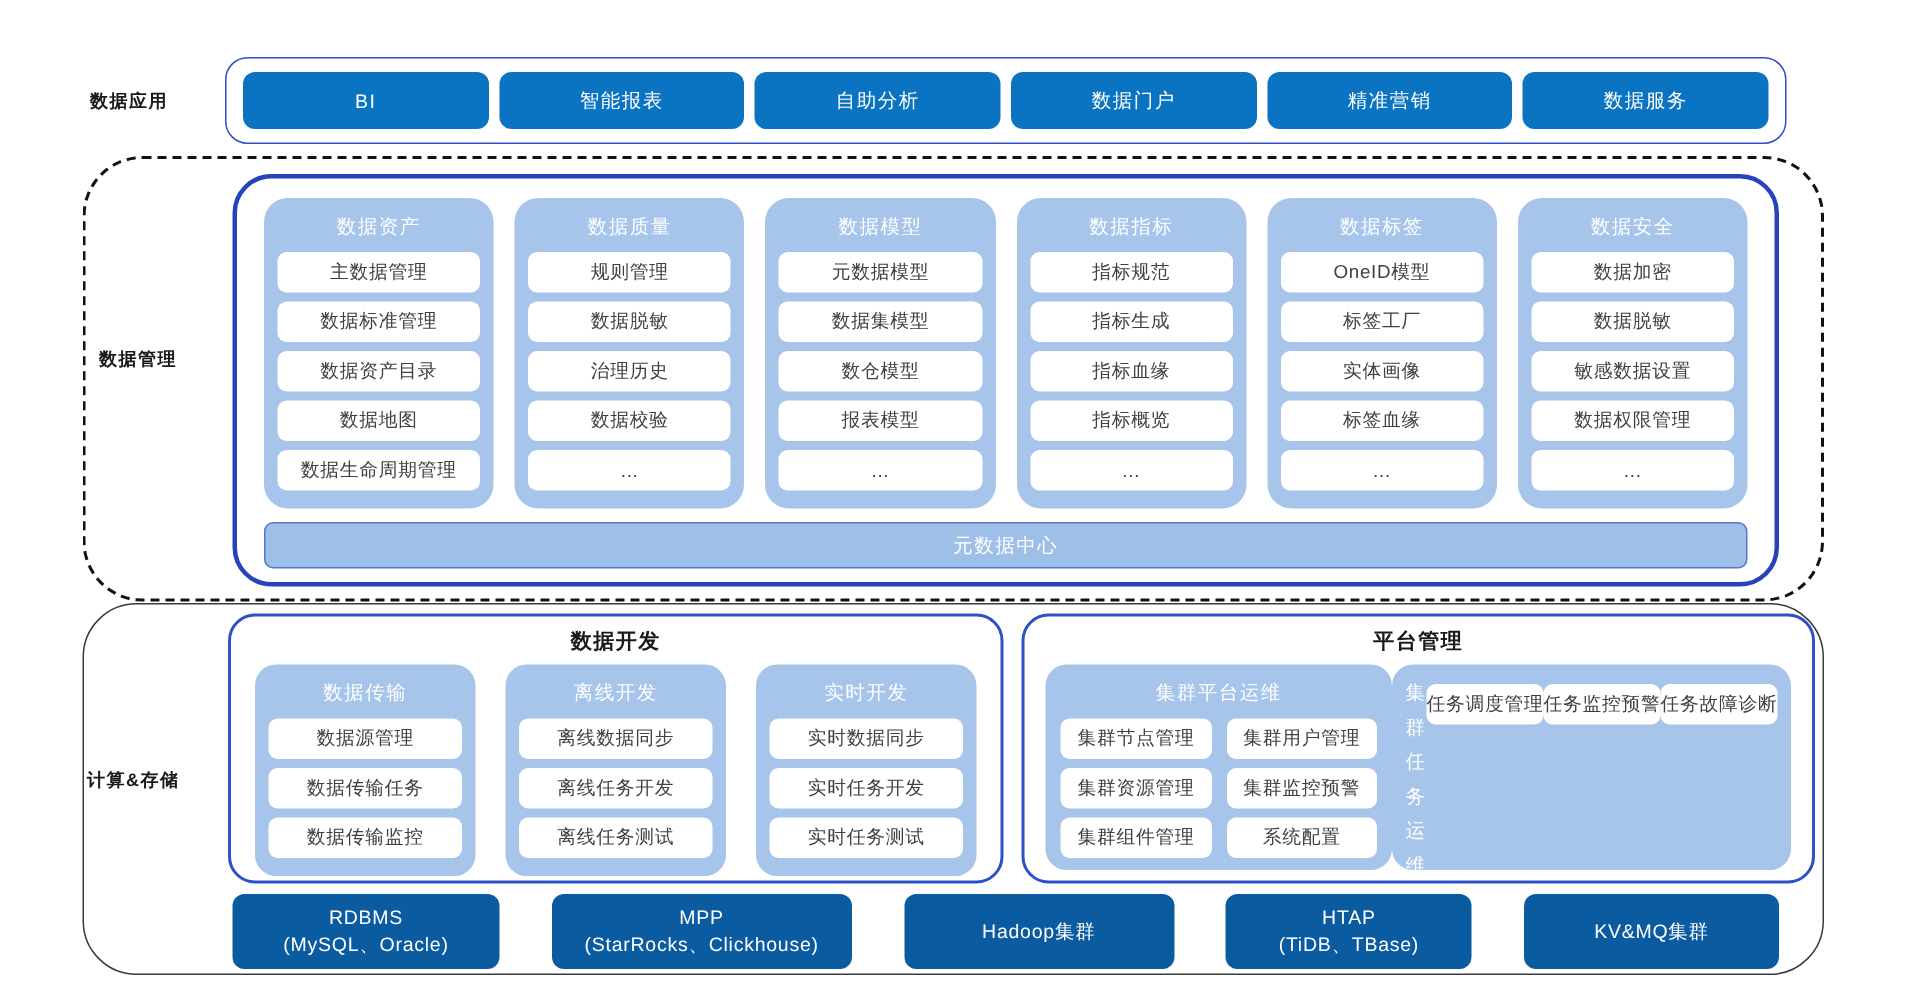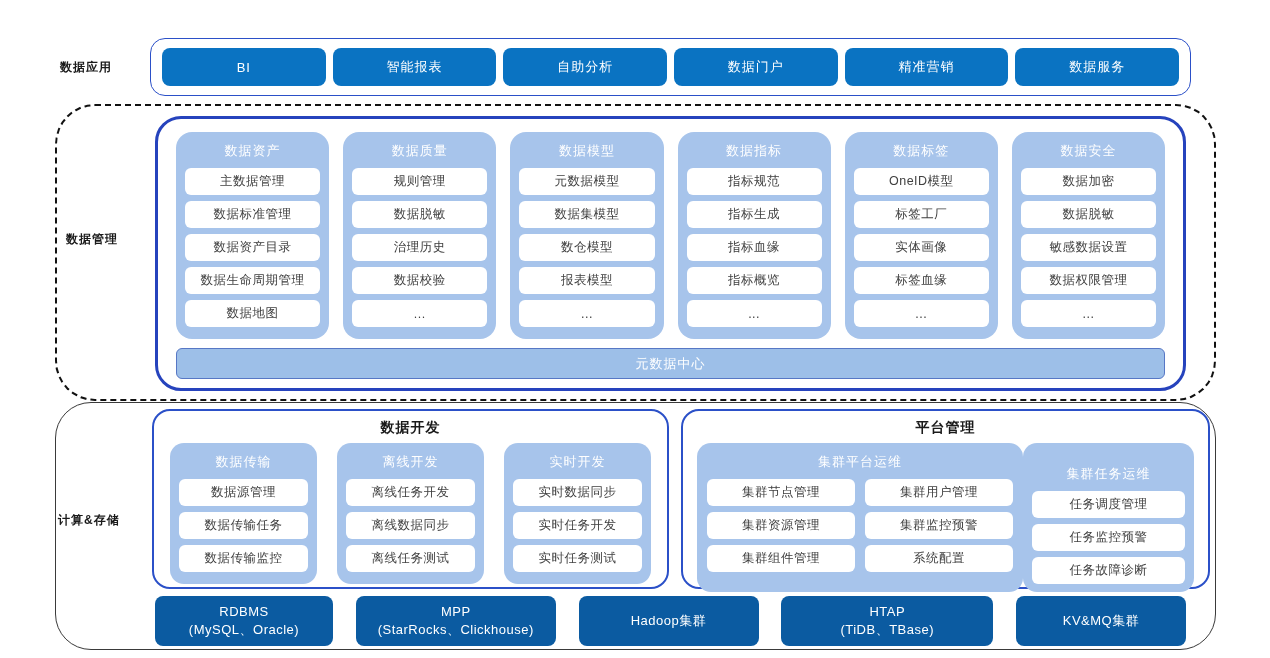--- a/index.html
+++ b/index.html
@@ -29,29 +29,29 @@
 
   
   .compute-outer{position:absolute;left:55px;top:402px;width:1161px;height:248px;box-sizing:border-box;
     border:1px solid #3a3a3a;border-radius:36px;}
   .sub-box{position:absolute;box-sizing:border-box;border:2px solid #2b50c8;border-radius:18px;background:#fff;}
   .sub-title{text-align:center;font-size:14px;font-weight:bold;color:#1a1a1a;margin-top:8px;letter-spacing:1px;}
   .sub-cols{display:flex;gap:20px;padding:6px 16px 0 16px;}
   .sub-cols .blue-col{border-radius:14px;}
   .platform-cols{display:flex;padding:6px 14px 0 14px;}
   .group-wide{flex:2;background:#a7c4eb;border-radius:14px;padding:7px 10px 8px 10px;display:flex;flex-direction:column;}
-  .group-narrow{flex:1;background:#a7c4eb;border-radius:14px;padding:19px 9px 8px 9px;display:flex;flex-direction:column;}
+  .group-narrow{flex:1;background:#a7c4eb;border-radius:14px;padding:7px 9px 8px 9px;display:flex;flex-direction:row;}
   .two-col{display:flex;gap:10px;}
   .two-col>div{flex:1;display:flex;flex-direction:column;}
 
   .infra-row{position:absolute;left:155px;top:596px;width:1031px;height:50px;display:flex;justify-content:space-between;}
   .infra-btn{background:#0b5ba1;border-radius:8px;color:#fff;font-size:13px;display:flex;flex-direction:column;
     align-items:center;justify-content:center;line-height:1.35;text-align:center;letter-spacing:0.5px;}
   .infra-btn .line2:empty{display:none;}
-  .w1{width:178px}.w2{width:200px}.w3{width:180px}.w4{width:212px}.w5{width:170px}
+  .w1{width:178px}.w2{width:200px}.w3{width:180px}.w4{width:164px}.w5{width:170px}
 </style>
 </head>
 <body>
 
 <div id="stage">
 
   <div class="side-label" style="left:60px;top:59px;">数据应用</div>
   <div class="apps-box">
     <div class="app-btn">BI</div>
     <div class="app-btn">智能报表</div>
@@ -65,22 +65,22 @@
   <div class="side-label" style="left:66px;top:231px;">数据管理</div>
 
   <div class="mgmt-inner">
     <div class="mgmt-cols">
 
       <div class="blue-col">
         <div class="col-header">数据资产</div>
         <div class="white-item">主数据管理</div>
         <div class="white-item">数据标准管理</div>
         <div class="white-item">数据资产目录</div>
+        <div class="white-item">数据地图</div>
         <div class="white-item">数据生命周期管理</div>
-        <div class="white-item">数据地图</div>
       </div>
 
       <div class="blue-col">
         <div class="col-header">数据质量</div>
         <div class="white-item">规则管理</div>
         <div class="white-item">数据脱敏</div>
         <div class="white-item">治理历史</div>
         <div class="white-item">数据校验</div>
         <div class="white-item">...</div>
       </div>
@@ -134,22 +134,22 @@
 
       <div class="blue-col">
         <div class="col-header">数据传输</div>
         <div class="white-item">数据源管理</div>
         <div class="white-item">数据传输任务</div>
         <div class="white-item">数据传输监控</div>
       </div>
 
       <div class="blue-col">
         <div class="col-header">离线开发</div>
+        <div class="white-item">离线数据同步</div>
         <div class="white-item">离线任务开发</div>
-        <div class="white-item">离线数据同步</div>
         <div class="white-item">离线任务测试</div>
       </div>
 
       <div class="blue-col">
         <div class="col-header">实时开发</div>
         <div class="white-item">实时数据同步</div>
         <div class="white-item">实时任务开发</div>
         <div class="white-item">实时任务测试</div>
       </div>
 

